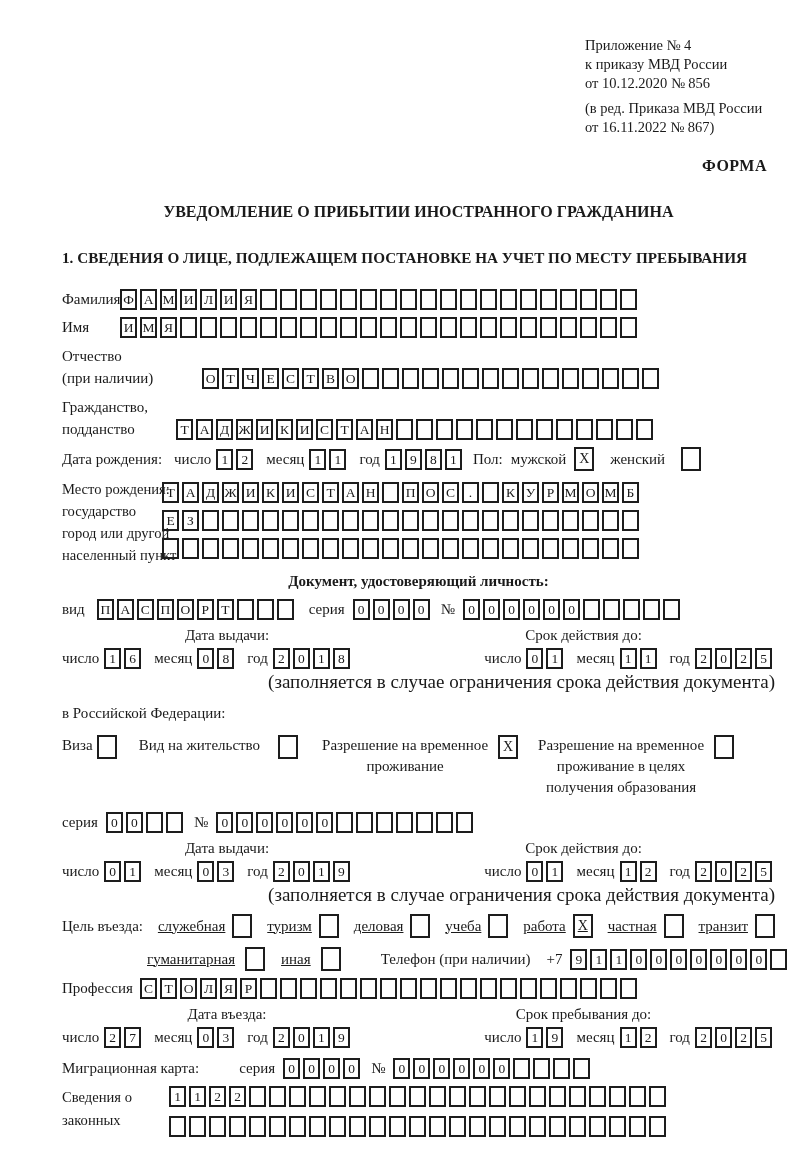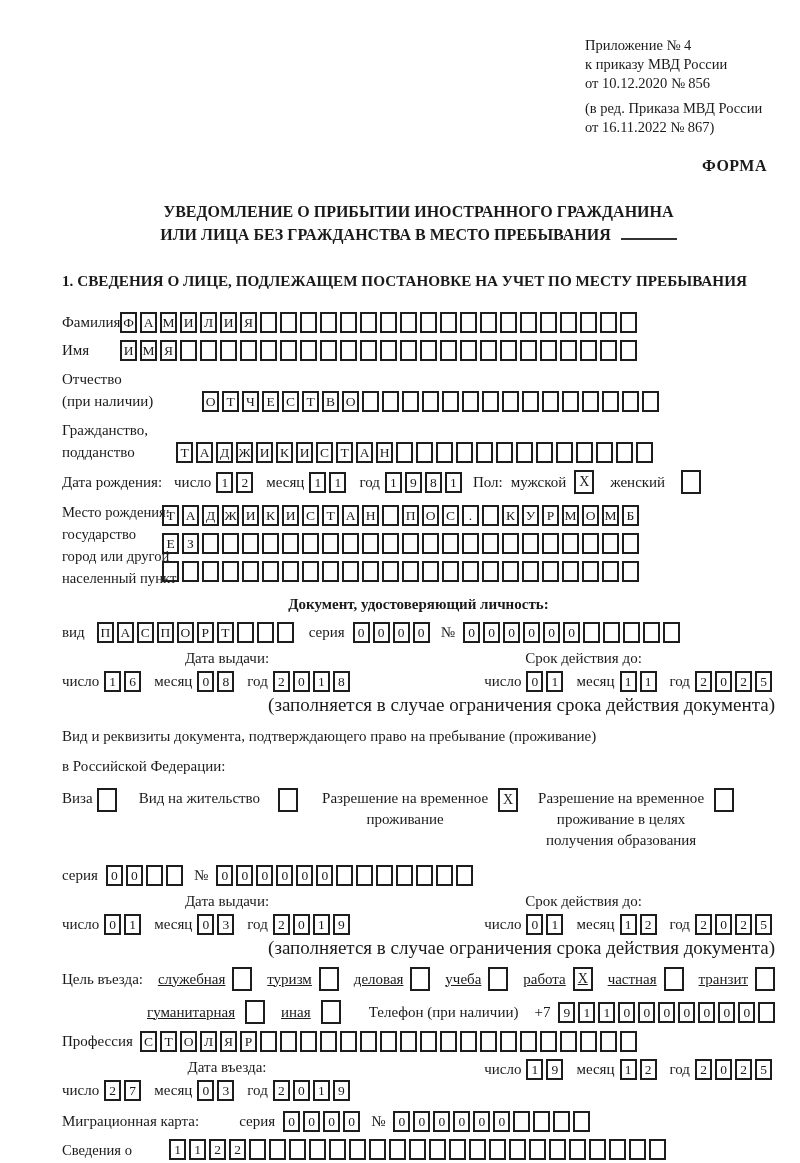--- a/index.html
+++ b/index.html
@@ -83,23 +83,20 @@
     <div>к приказу МВД России</div>
     <div>от 10.12.2020 № 856</div>
     <div class="gap"></div>
     <div>(в ред. Приказа МВД России</div>
     <div>от 16.11.2022 № 867)</div>
   </div>
   <div class="forma">ФОРМА</div>
 
   <div class="title">
     <div>УВЕДОМЛЕНИЕ О ПРИБЫТИИ ИНОСТРАННОГО ГРАЖДАНИНА</div>
-    <div>
-      <span>ИЛИ ЛИЦА БЕЗ ГРАЖДАНСТВА В МЕСТО ПРЕБЫВАНИЯ</span><span class="blank-line"></span>
-    </div>
   </div>
 
   <div class="sec-heading">1. СВЕДЕНИЯ О ЛИЦЕ, ПОДЛЕЖАЩЕМ ПОСТАНОВКЕ НА УЧЕТ ПО МЕСТУ ПРЕБЫВАНИЯ</div>
 
   <div class="row">
     <span class="lbl w58">Фамилия</span>
     <span class="boxes">
         <span class="cb">Ф</span>
         <span class="cb">А</span>
         <span class="cb">М</span>
@@ -423,21 +420,20 @@
             <span class="cb">2</span>
             <span class="cb">0</span>
             <span class="cb">2</span>
             <span class="cb">5</span>
           </span>
       </div>
     </div>
   </div>
   <div class="note">(заполняется в случае ограничения срока действия документа)</div>
 
-  <div class="intro">Вид и реквизиты документа, подтверждающего право на пребывание (проживание)</div>
   <div class="intro">в Российской Федерации:</div>
 
   <div class="opts">
     <span class="opt">
       <span class="ol">Виза</span>
       <span class="chk" style="margin-left:4px"></span>
     </span>
     <span class="opt" style="margin-left:22px">
       <span class="ol">Вид на жительство</span>
       <span class="chk" style="margin-left:18px"></span>
@@ -563,21 +559,21 @@
 
   <div class="row" style="padding-left:85px">
     <span class="goal-item">
       <span>гуманитарная</span>
       <span class="chk" style="margin-left:10px"></span>
     </span>
     <span class="goal-item ml16">
       <span>иная</span>
       <span class="chk" style="margin-left:10px"></span>
     </span>
-    <span class="ml16" style="margin-left:28px">Телефон (при наличии)</span>
+    <span class="ml16" style="margin-left:40px">Телефон (при наличии)</span>
     <span class="ml16">+7</span>
     <span class="boxes ml8">
         <span class="cb">9</span>
         <span class="cb">1</span>
         <span class="cb">1</span>
         <span class="cb">0</span>
         <span class="cb">0</span>
         <span class="cb">0</span>
         <span class="cb">0</span>
         <span class="cb">0</span>
@@ -635,20 +631,21 @@
         <span class="dlbl dlbl2">год</span>
         <span class="boxes">
             <span class="cb">2</span>
             <span class="cb">0</span>
             <span class="cb">1</span>
             <span class="cb">9</span>
           </span>
       </div>
     </div>
     <div class="c2">
+      <div class="ph">Срок пребывания до:</div>
       <div class="dg" style="justify-content:flex-end">
         <span class="dlbl">число</span>
         <span class="boxes">
             <span class="cb">1</span>
             <span class="cb">9</span>
           </span>
         <span class="dlbl dlbl2">месяц</span>
         <span class="boxes">
             <span class="cb">1</span>
             <span class="cb">2</span>

